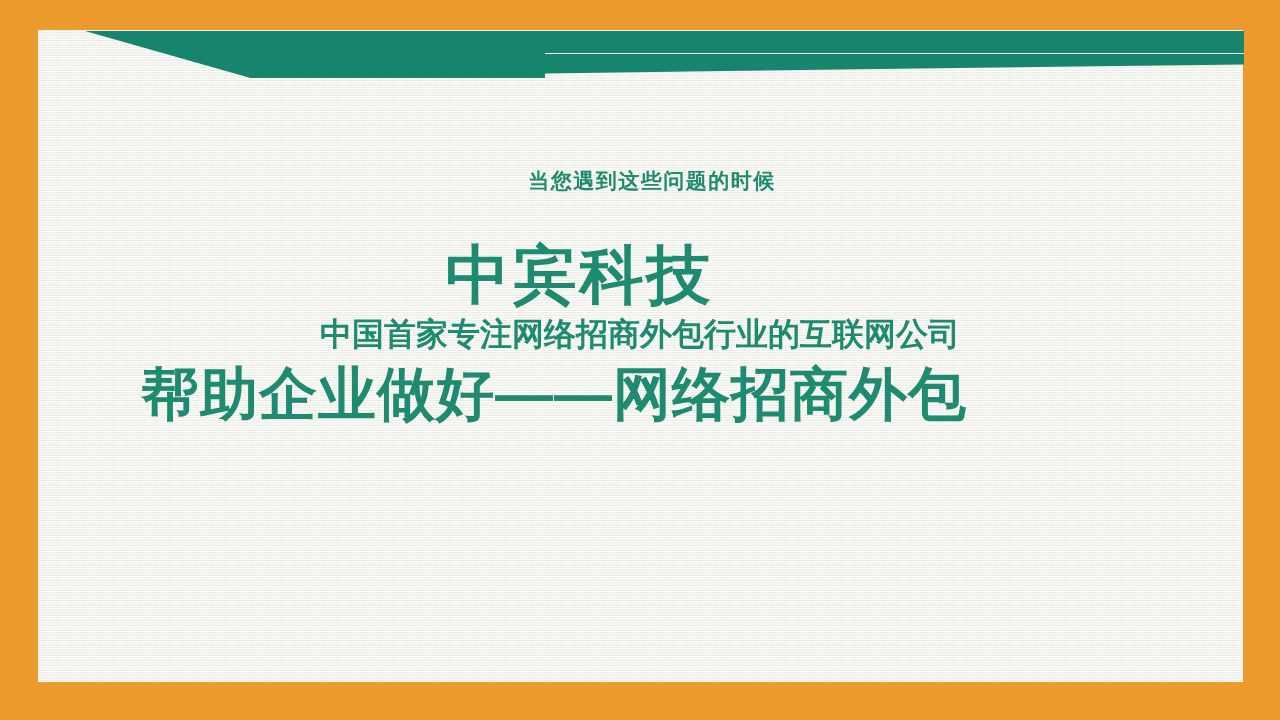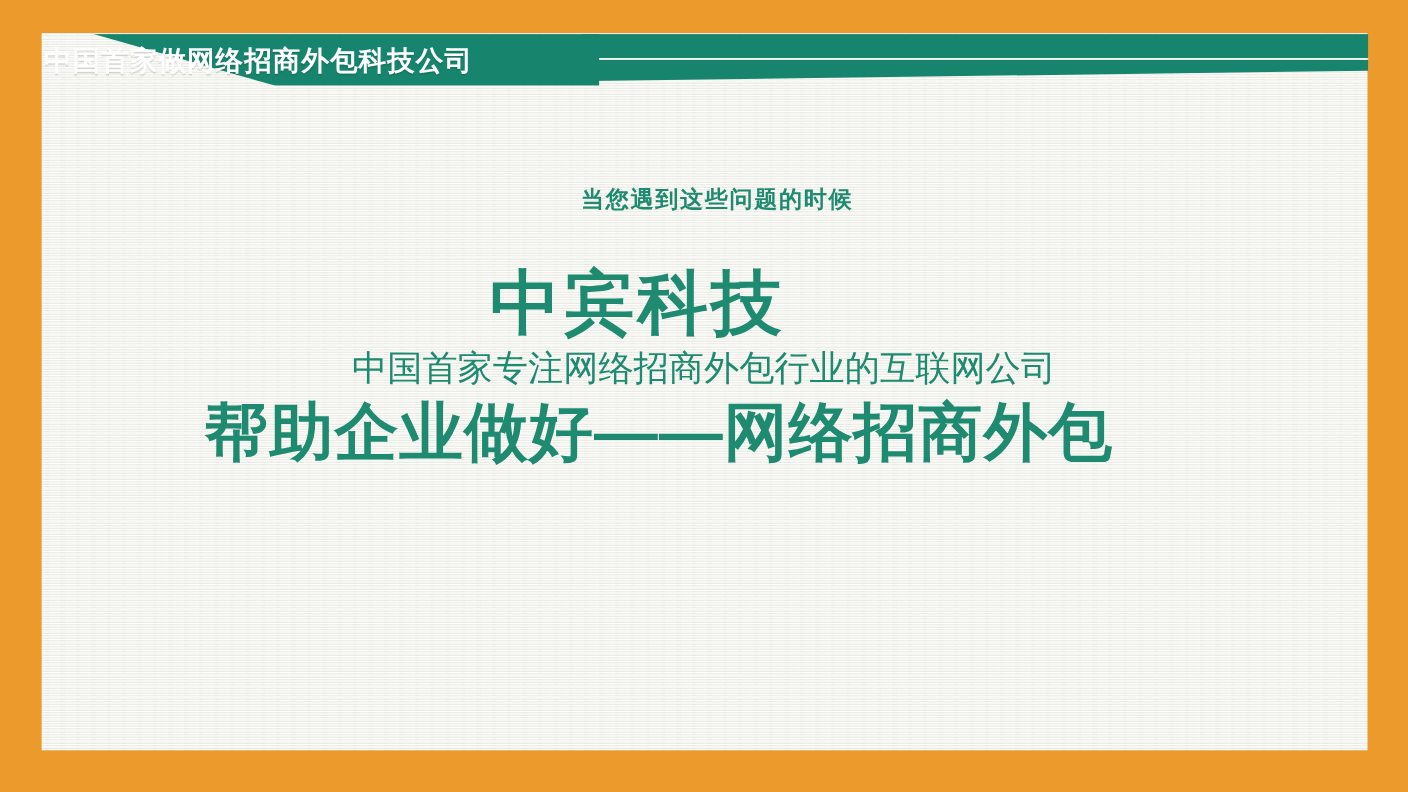--- a/index.html
+++ b/index.html
@@ -83,29 +83,28 @@
     letter-spacing:1.5px;
     margin-left:12px;
   }
   .c-brand{
     position:absolute;left:0;top:243px;width:1159px;
     color:#1E8A70;font-size:64px;font-weight:bold;
     letter-spacing:3px;line-height:1;
   }
   .c-sub{
     position:absolute;left:0;top:318px;width:1280px;
-    color:#1E8A70;font-size:32px;font-weight:normal;
+    color:#1E8A70;font-size:32px;font-weight:bold;
     letter-spacing:0px;line-height:1;
   }
   .c-head{
     position:absolute;left:0;top:362px;width:1108px;
     color:#1E8A70;font-size:58px;font-weight:bold;
     letter-spacing:1px;line-height:1.1;
     white-space:nowrap;
-    padding-left:45px;
   }
   
   #bottom-bar{
     position:absolute;left:0;top:620px;width:1280px;height:100px;
     pointer-events:none;
   }
   .bb-stripe-top{
     position:absolute;left:85px;top:27px;
     width:660px;height:21px;
     background:#17856E;
@@ -140,21 +139,20 @@
 
 <div id="slide">
 
   <div id="paper"></div>
 
   <div id="top-banner">
     <div class="tb-main"></div>
     <div class="tb-stripe-top"></div>
     <div class="tb-stripe-bot"></div>
     <div class="tb-hairline"></div>
-    <div class="tb-text">中国首家做网络招商外包科技公司</div>
   </div>
 
   <div id="center">
     <div class="c-kicker">当您遇到这些问题的时候</div>
     <div class="c-brand">中宾科技</div>
     <div class="c-sub">中国首家专注网络招商外包行业的互联网公司</div>
     <div class="c-head">帮助企业做好——网络招商外包</div>
   </div>
 
 

